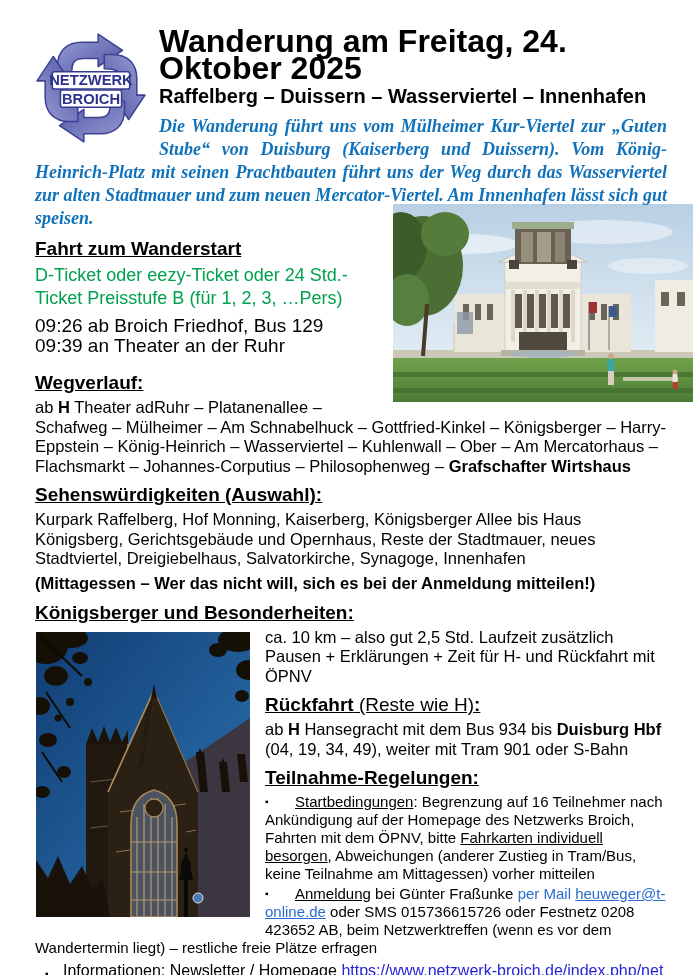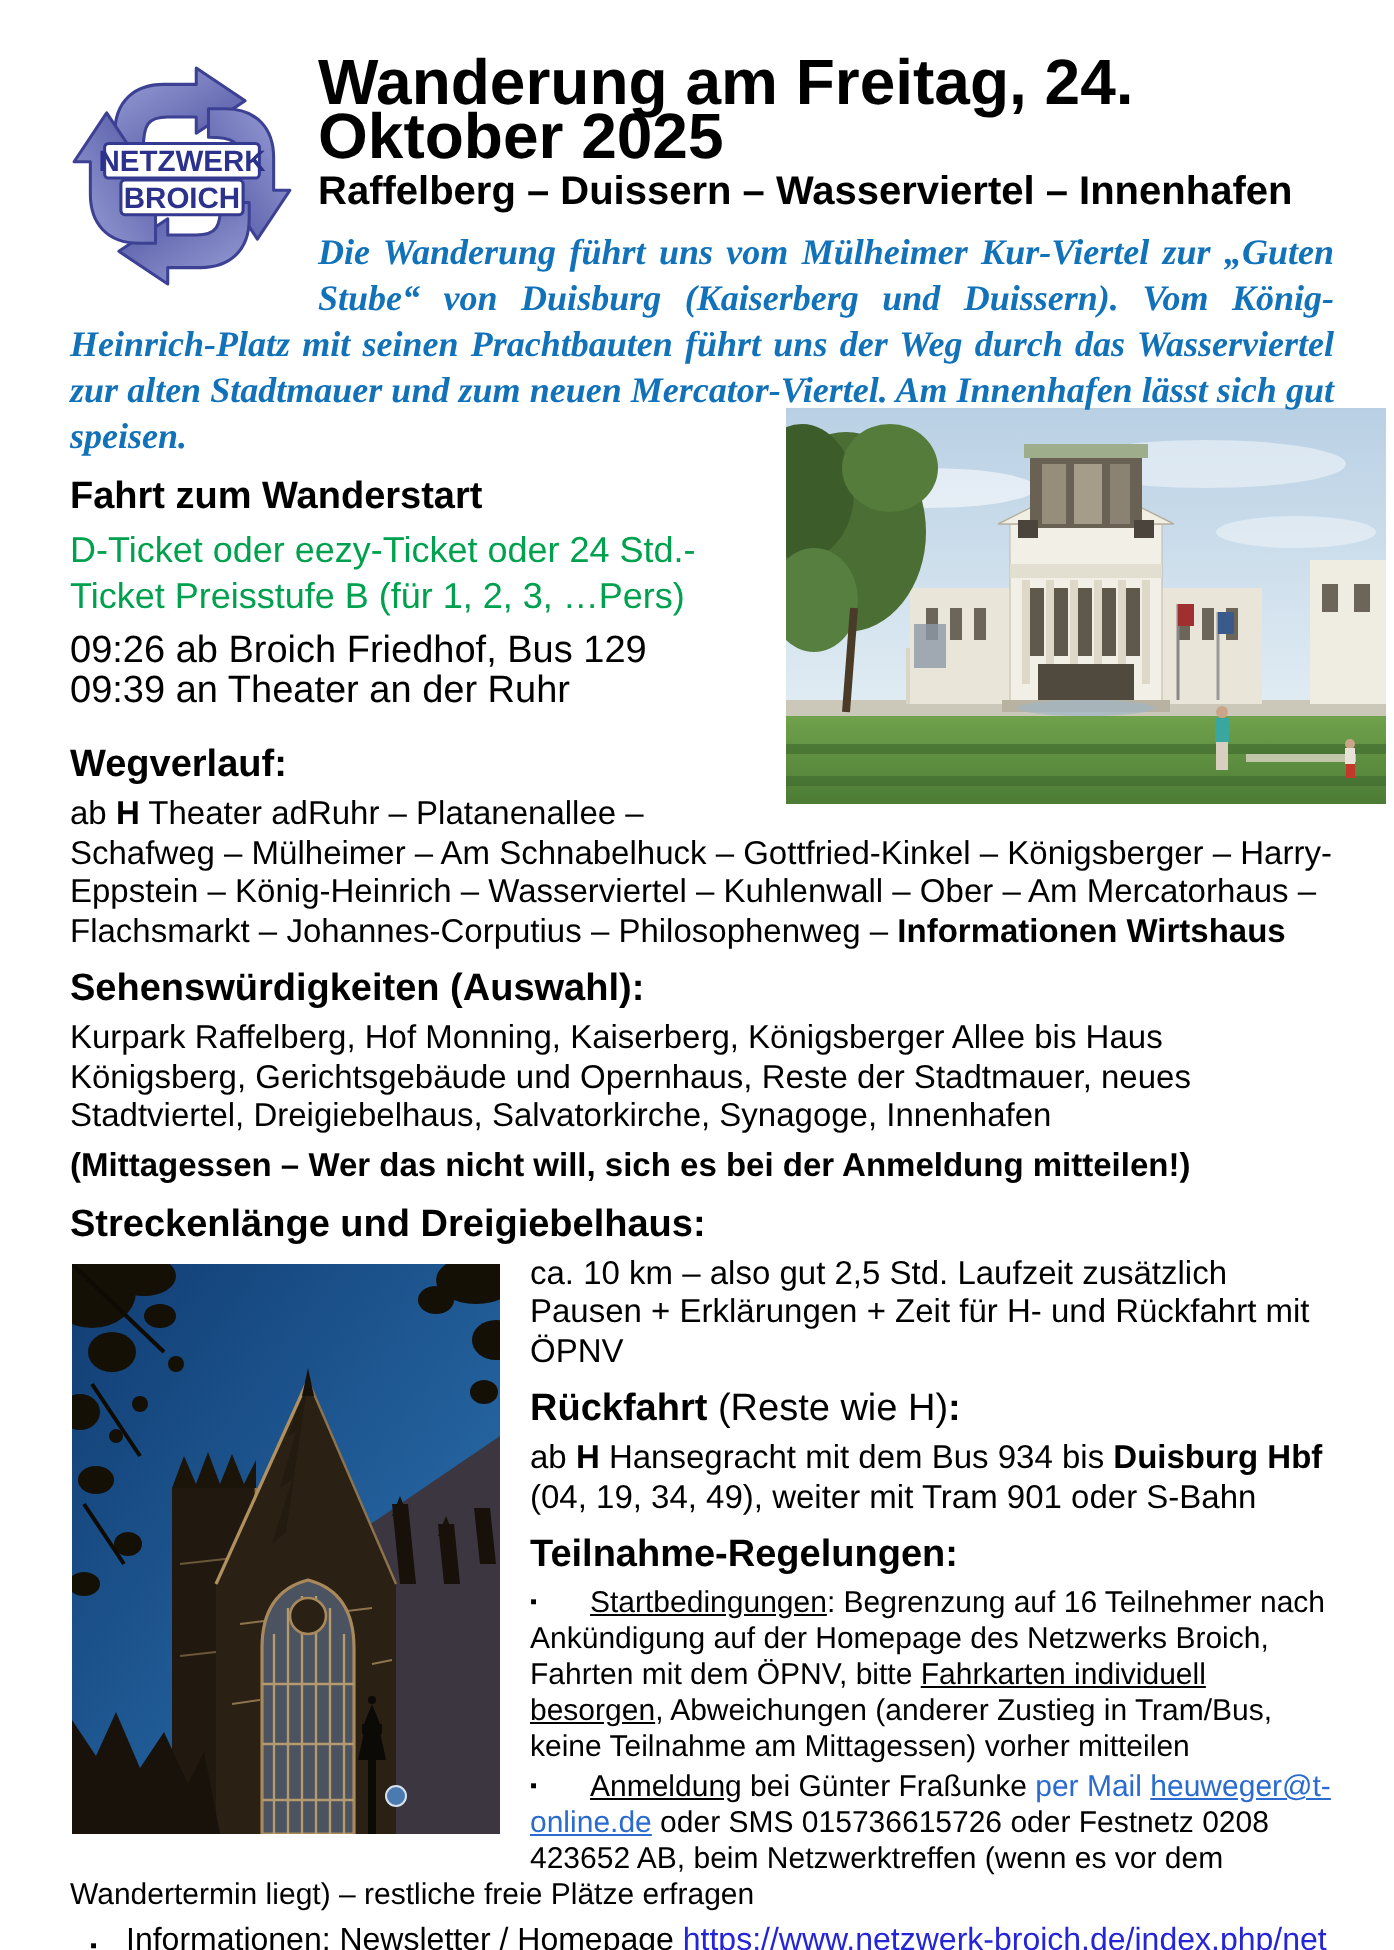--- a/index.html
+++ b/index.html
@@ -11,21 +11,21 @@
   
   .logo-wrap{float:left;width:112px;height:112px;margin:4px 12px 10px 0;}
   .logo-wrap svg{display:block;width:112px;height:112px;}
   h1.title{font-size:32px;line-height:27px;font-weight:bold;margin:0 0 3px 0;}
   h2.subtitle{font-size:20px;line-height:23px;font-weight:bold;margin:0 0 7px 0;}
   p.intro{
     font-size:18px;line-height:23px;font-weight:bold;font-style:italic;
     color:#1172ba;text-align:justify;margin:0;font-family:Liberation Serif, serif;
   }
   
-  h3.sec{font-size:19px;line-height:21px;font-weight:bold;margin:8px 0 5px 0;}
+  h3.sec{font-size:19px;line-height:21px;font-weight:bold;margin:8px 0 5px 0;text-decoration:underline;}
   h3.sec .normal{font-weight:normal;}
   .main-top{clear:both;}
   .photo-theater{float:right;width:300px;height:198px;margin:-34px -26px 6px 14px;}
   .photo-theater svg,.photo-church svg{display:block;width:100%;height:100%;}
   p.green{font-size:18px;line-height:23px;font-weight:normal;color:#00a14e;margin:0 0 6px 0;}
   .times{font-size:19px;line-height:20px;margin:0 0 16px 0;}
   p.body{font-size:16.5px;line-height:19.5px;margin:0 0 4px 0;}
   p.note{font-size:16.5px;line-height:21px;font-weight:bold;margin:0 0 2px 0;}
   b{font-weight:bold;}
   
@@ -158,28 +158,28 @@
     </figure>
 
     <h3 class="sec">Fahrt zum Wanderstart</h3>
     <p class="green">D-Ticket oder eezy-Ticket oder 24 Std.-Ticket Preisstufe B (für 1, 2, 3, …Pers)</p>
     <div class="times">
       <div>09:26 ab Broich Friedhof, Bus 129</div>
       <div>09:39 an Theater an der Ruhr</div>
     </div>
 
     <h3 class="sec">Wegverlauf:</h3>
-    <p class="body"><span>ab </span><b>H</b><span> Theater adRuhr – Platanenallee – Schafweg – Mülheimer – Am Schnabelhuck – Gottfried-Kinkel – Königsberger – Harry-Eppstein – König-Heinrich – Wasserviertel – Kuhlenwall – Ober – Am Mercatorhaus – Flachsmarkt – Johannes-Corputius – Philosophenweg – </span><b>Informationen Wirtshaus</b></p>
+    <p class="body"><span>ab </span><b>H</b><span> Theater adRuhr – Platanenallee – Schafweg – Mülheimer – Am Schnabelhuck – Gottfried-Kinkel – Königsberger – Harry-Eppstein – König-Heinrich – Wasserviertel – Kuhlenwall – Ober – Am Mercatorhaus – Flachsmarkt – Johannes-Corputius – Philosophenweg – </span><b>Grafschafter Wirtshaus</b></p>
 
     <h3 class="sec">Sehenswürdigkeiten (Auswahl):</h3>
     <p class="body">Kurpark Raffelberg, Hof Monning, Kaiserberg, Königsberger Allee bis Haus Königsberg, Gerichtsgebäude und Opernhaus, Reste der Stadtmauer, neues Stadtviertel, Dreigiebelhaus, Salvatorkirche, Synagoge, Innenhafen</p>
     <p class="note">(Mittagessen – Wer das nicht will, sich es bei der Anmeldung mitteilen!)</p>
   </section>
 
-  <h3 class="sec">Streckenlänge und Dreigiebelhaus:</h3>
+  <h3 class="sec">Königsberger und Besonderheiten:</h3>
 
   <section class="main-bottom">
     <figure class="photo-church" style="margin-block:0;margin-inline:0;float:left;width:214px;height:285px;margin:4px 15px 6px 1px;">
       <svg viewBox="0 0 214 285" preserveAspectRatio="none">
         <defs>
           <linearGradient id="csky" x1="0" y1="0" x2="1" y2="1">
             <stop offset="0" stop-color="#113d73"></stop>
               <stop offset="1" stop-color="#2e76b5"></stop>
           </linearGradient>
         </defs>

